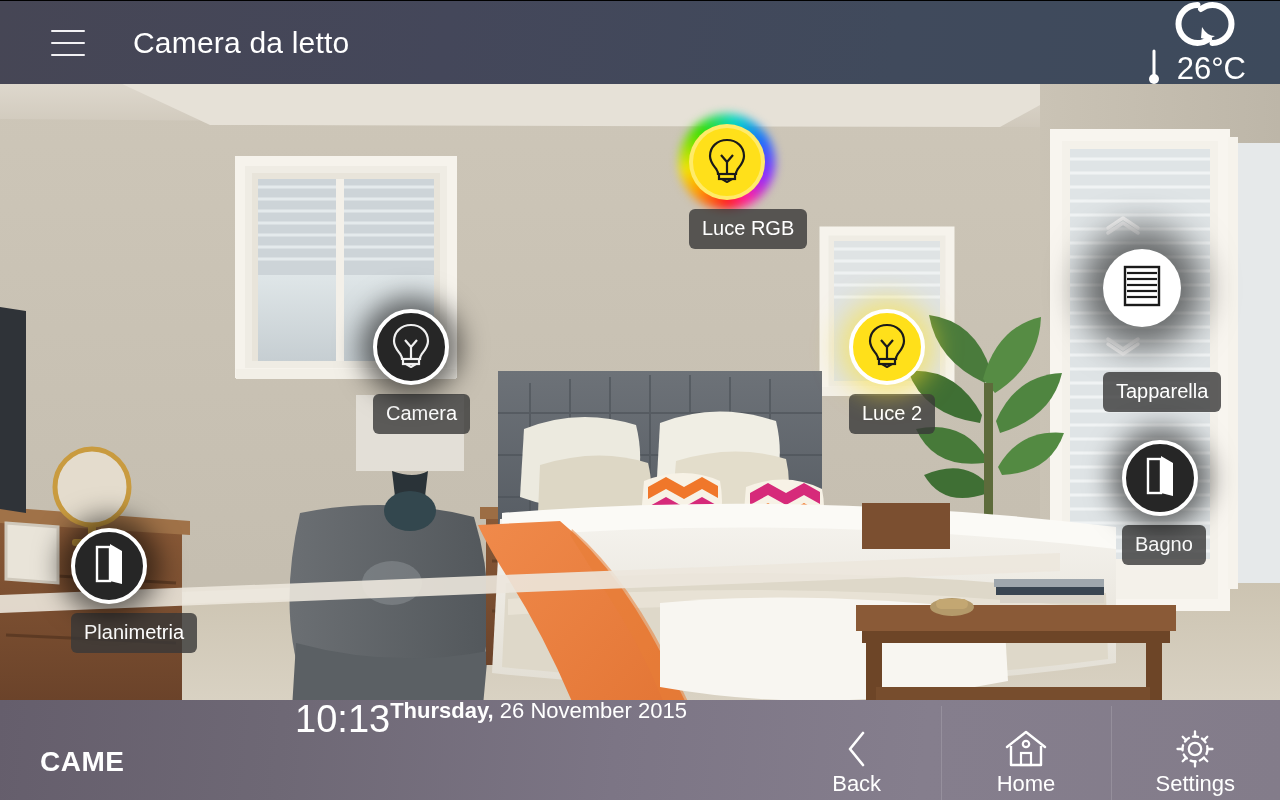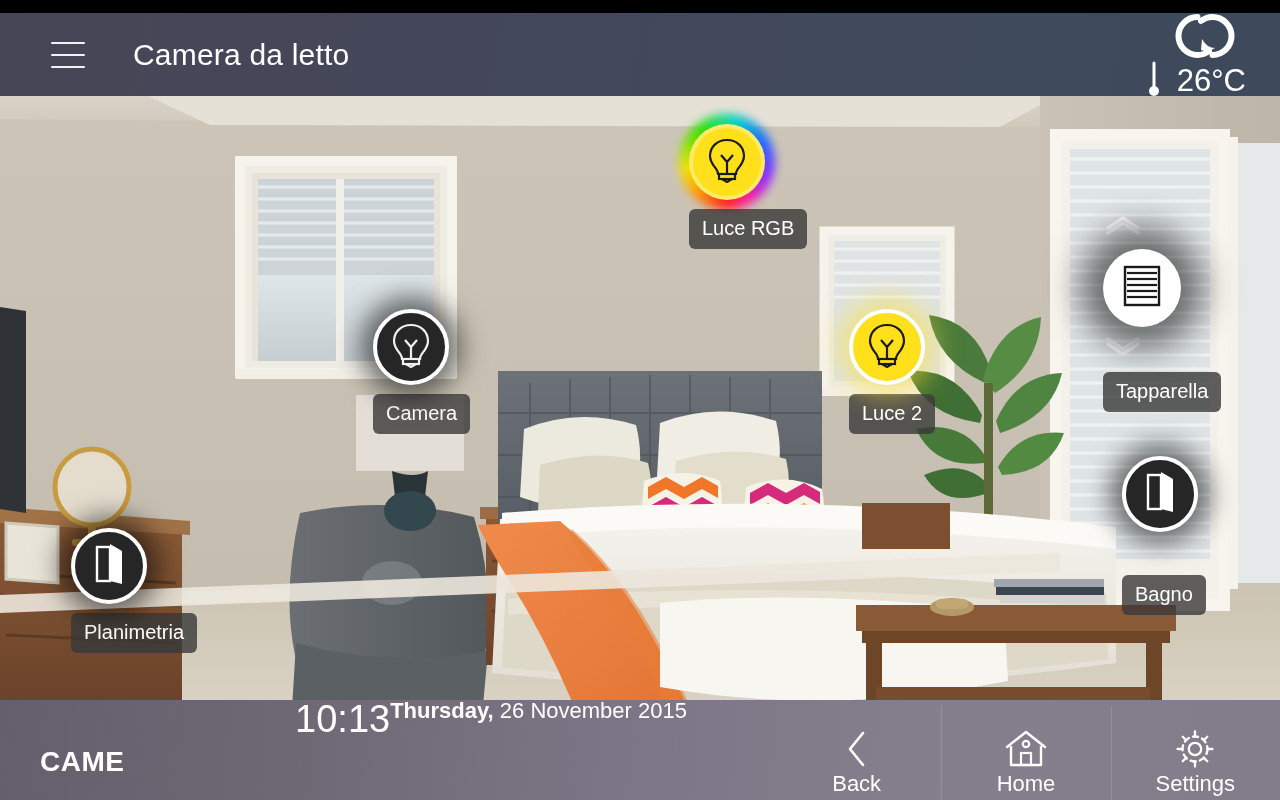--- a/index.html
+++ b/index.html
@@ -15,21 +15,21 @@
   #app {
     position: relative;
     width: 1280px;
     height: 800px;
     overflow: hidden;
   }
 
   
   #header {
     position: absolute;
-    left: 0; top: 13px;
+    left: 0; top: 1px;
     width: 1280px;
     height: 83px;
     background: linear-gradient(100deg, #464655 0%, #44475a 35%, #404a5c 70%, #3d4a5c 100%);
     display: flex;
     align-items: center;
     z-index: 40;
   }
   .hamburger {
     width: 34px;
     height: 26px;
@@ -596,21 +596,21 @@
     </div>
     <span class="chev chev-down">
       <svg width="40" height="22" viewBox="0 0 40 22" aria-hidden="true">
         <path d="M5 2 L20 12 L35 2" fill="none" stroke="#ffffff" stroke-width="3.4" stroke-linecap="round" stroke-linejoin="round" opacity="0.85"></path>
         <path d="M5 7 L20 17 L35 7" fill="none" stroke="#ffffff" stroke-width="3.4" stroke-linecap="round" stroke-linejoin="round"></path>
       </svg>
     </span>
     <div class="chip">Tapparella</div>
   </div>
 
-  <div class="widget" id="w-bagno" style="left:1122px; top:456px;gap:34px;">
+  <div class="widget" id="w-bagno" style="left:1122px; top:440px;">
     <div class="bubble off">
       <span>
         <svg width="38" height="44" viewBox="0 0 38 44" aria-hidden="true">
           <rect x="7" y="5" width="13" height="34" fill="none" stroke="#ffffff" stroke-width="2.4"></rect>
           <path d="M20 2 L32 9 L32 42 L20 39 Z" fill="#ffffff"></path>
         </svg>
       </span>
     </div>
     <div class="chip">Bagno</div>
   </div>

